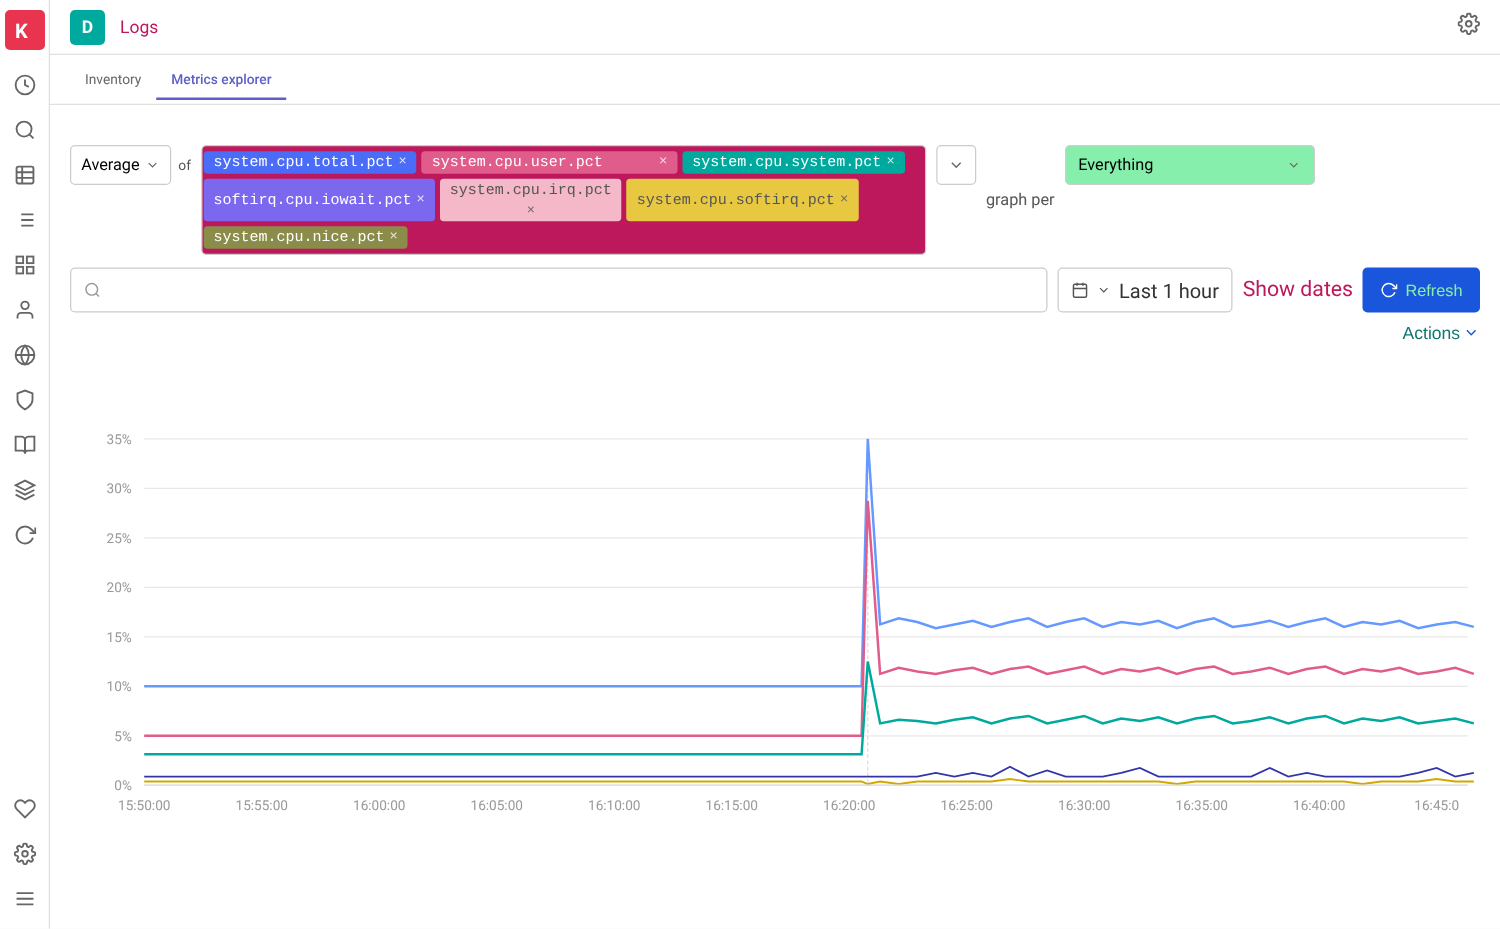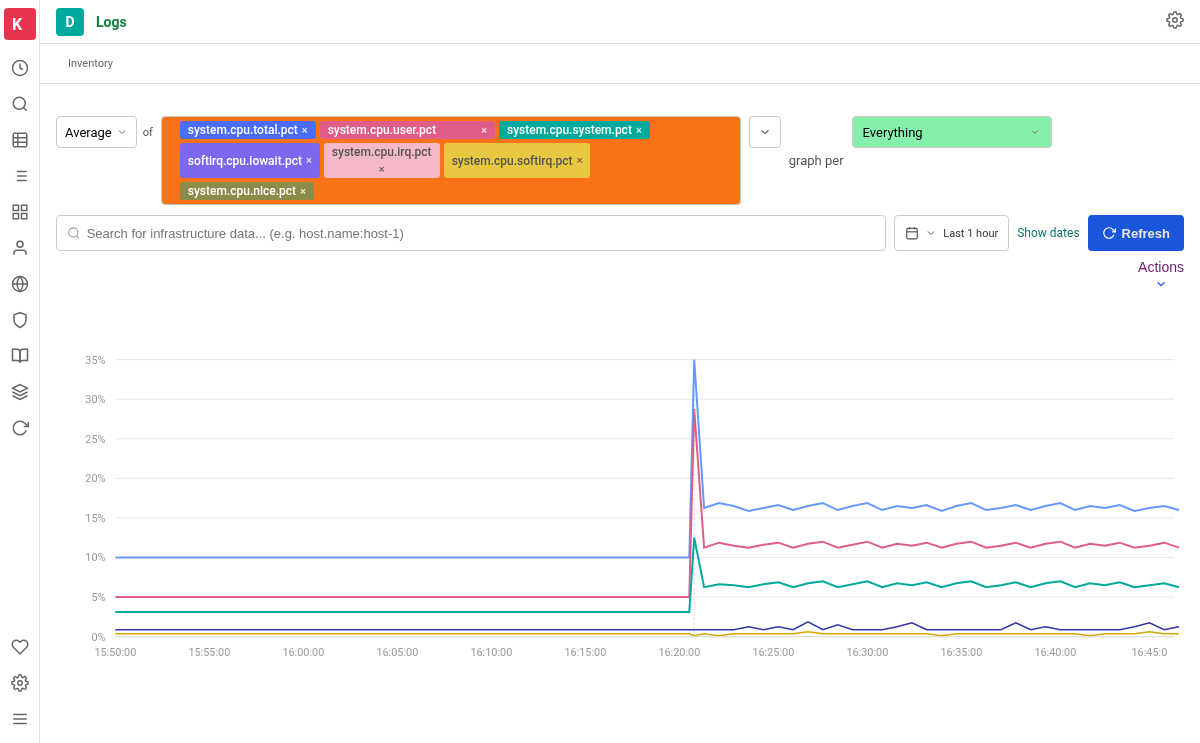--- a/index.html
+++ b/index.html
@@ -62,22 +62,22 @@
       border-radius: 4px;
       display: flex;
       align-items: center;
       justify-content: center;
       color: white;
       font-weight: bold;
       font-size: 14px;
     }
     .topbar-title {
       font-size: 14px;
-      font-weight: 700;
-      color: #15803d;
+      font-weight: 400;
+      color: #be185d;
     }
     .topbar-right {
       margin-left: auto;
       display: flex;
       align-items: center;
     }
     .topbar-settings-icon {
       color: #666;
       font-size: 18px;
     }
@@ -145,27 +145,28 @@
     }
 
     .of-text {
       font-size: 11px;
       color: #555;
     }
 
     .metrics-tags-container {
       border: 1px solid #ccc;
       border-radius: 4px;
-      padding: 4px 18px;
+      padding: 4px 1px;
       display: flex;
       flex-wrap: wrap;
       gap: 4px;
       min-height: 32px;
       max-width: 580px;
-      background: #f97316;
+      background: #be185d;
+      font-family: Liberation Mono, monospace;
     }
 
     .tag {
       display: inline-flex;
       align-items: center;
       gap: 4px;
       padding: 2px 8px;
       border-radius: 3px;
       font-size: 12px;
       color: #fff;
@@ -249,64 +250,62 @@
     .time-selector {
       display: flex;
       align-items: center;
       gap: 6px;
       border: 1px solid #ccc;
       border-radius: 4px;
       padding: 6px 10px;
       background: #fff;
       cursor: pointer;
       height: 36px;
-      font-size: 11px;
+      font-size: 16px;
       color: #333;
     }
 
     .show-dates-btn {
-      font-size: 12px;
-      color: #0f766e;
+      font-size: 17px;
+      color: #be185d;
       cursor: pointer;
       white-space: nowrap;
     }
 
     .refresh-btn {
       display: flex;
       align-items: center;
       gap: 6px;
       background: #1a56db;
-      color: #e5e5e5;
+      color: #86efac;
       border: none;
       border-radius: 4px;
       padding: 6px 14px;
       font-size: 13px;
       cursor: pointer;
       height: 36px;
       white-space: nowrap;
-      font-weight: bold;
     }
 
     
     .actions-row {
       display: flex;
       justify-content: flex-end;
       align-items: center;
       margin-bottom: 4px;
     }
     .actions-btn {
       display: flex;
       align-items: center;
       gap: 2px;
       font-size: 14px;
-      color: #701a75;
+      color: #0f766e;
       cursor: pointer;
       background: none;
       border: none;
-      flex-direction: column;
     }
 
     
     .chart-area {
       flex: 1;
       position: relative;
       overflow: hidden;
     }
 
     svg.chart {
@@ -446,20 +445,21 @@
         <svg width="18" height="18" viewBox="0 0 24 24" fill="none" stroke="#666" stroke-width="2">
             <circle cx="12" cy="12" r="3"></circle>
             <path d="M19.4 15a1.65 1.65 0 0 0 .33 1.82l.06.06a2 2 0 0 1-2.83 2.83l-.06-.06a1.65 1.65 0 0 0-1.82-.33 1.65 1.65 0 0 0-1 1.51V21a2 2 0 0 1-4 0v-.09A1.65 1.65 0 0 0 9 19.4a1.65 1.65 0 0 0-1.82.33l-.06.06a2 2 0 0 1-2.83-2.83l.06-.06A1.65 1.65 0 0 0 4.68 15a1.65 1.65 0 0 0-1.51-1H3a2 2 0 0 1 0-4h.09A1.65 1.65 0 0 0 4.6 9a1.65 1.65 0 0 0-.33-1.82l-.06-.06a2 2 0 0 1 2.83-2.83l.06.06A1.65 1.65 0 0 0 9 4.68a1.65 1.65 0 0 0 1-1.51V3a2 2 0 0 1 4 0v.09a1.65 1.65 0 0 0 1 1.51 1.65 1.65 0 0 0 1.82-.33l.06-.06a2 2 0 0 1 2.83 2.83l-.06.06A1.65 1.65 0 0 0 19.4 9a1.65 1.65 0 0 0 1.51 1H21a2 2 0 0 1 0 4h-.09a1.65 1.65 0 0 0-1.51 1z"></path>
           </svg>
       </div>
     </div>
   </div>
 
   <div class="tabs">
     <div class="tab">Inventory</div>
+    <div class="tab active">Metrics explorer</div>
   </div>
 
   <div class="content">
 
     <div class="metrics-filter">
       <div class="filter-left">
         <div class="avg-select">
           <span>Average</span>
           <svg width="12" height="12" viewBox="0 0 24 24" fill="none" stroke="#666" stroke-width="2">
               <polyline points="6 9 12 15 18 9"></polyline>
@@ -514,21 +514,20 @@
           </svg>
       </div>
     </div>
 
     <div class="search-time-row">
       <div class="search-box">
         <svg width="14" height="14" viewBox="0 0 24 24" fill="none" stroke="#999" stroke-width="2">
             <circle cx="11" cy="11" r="8"></circle>
             <line x1="21" y1="21" x2="16.65" y2="16.65"></line>
           </svg>
-        <input type="text" placeholder="Search for infrastructure data... (e.g. host.name:host-1)" style="">
       </div>
 
       <div class="time-selector">
         <svg width="14" height="14" viewBox="0 0 24 24" fill="none" stroke="#555" stroke-width="2">
             <rect x="3" y="4" width="18" height="18" rx="2" ry="2"></rect>
             <line x1="16" y1="2" x2="16" y2="6"></line>
             <line x1="8" y1="2" x2="8" y2="6"></line>
             <line x1="3" y1="10" x2="21" y2="10"></line>
           </svg>
         <svg width="12" height="12" viewBox="0 0 24 24" fill="none" stroke="#555" stroke-width="2">

